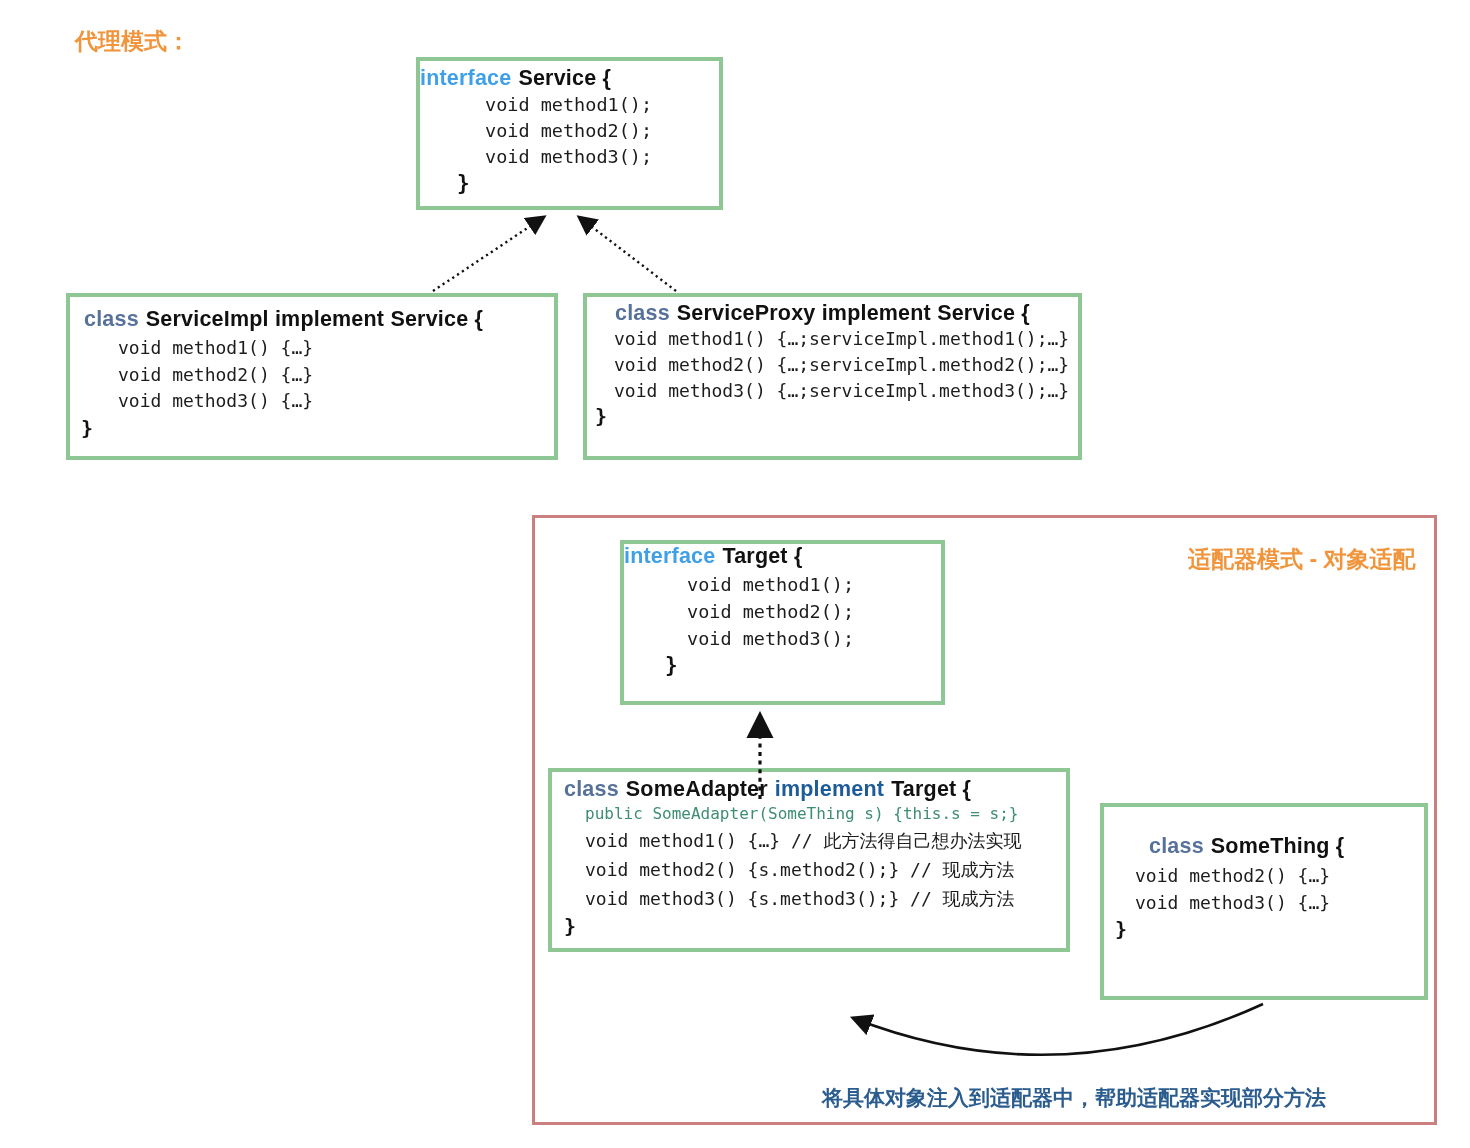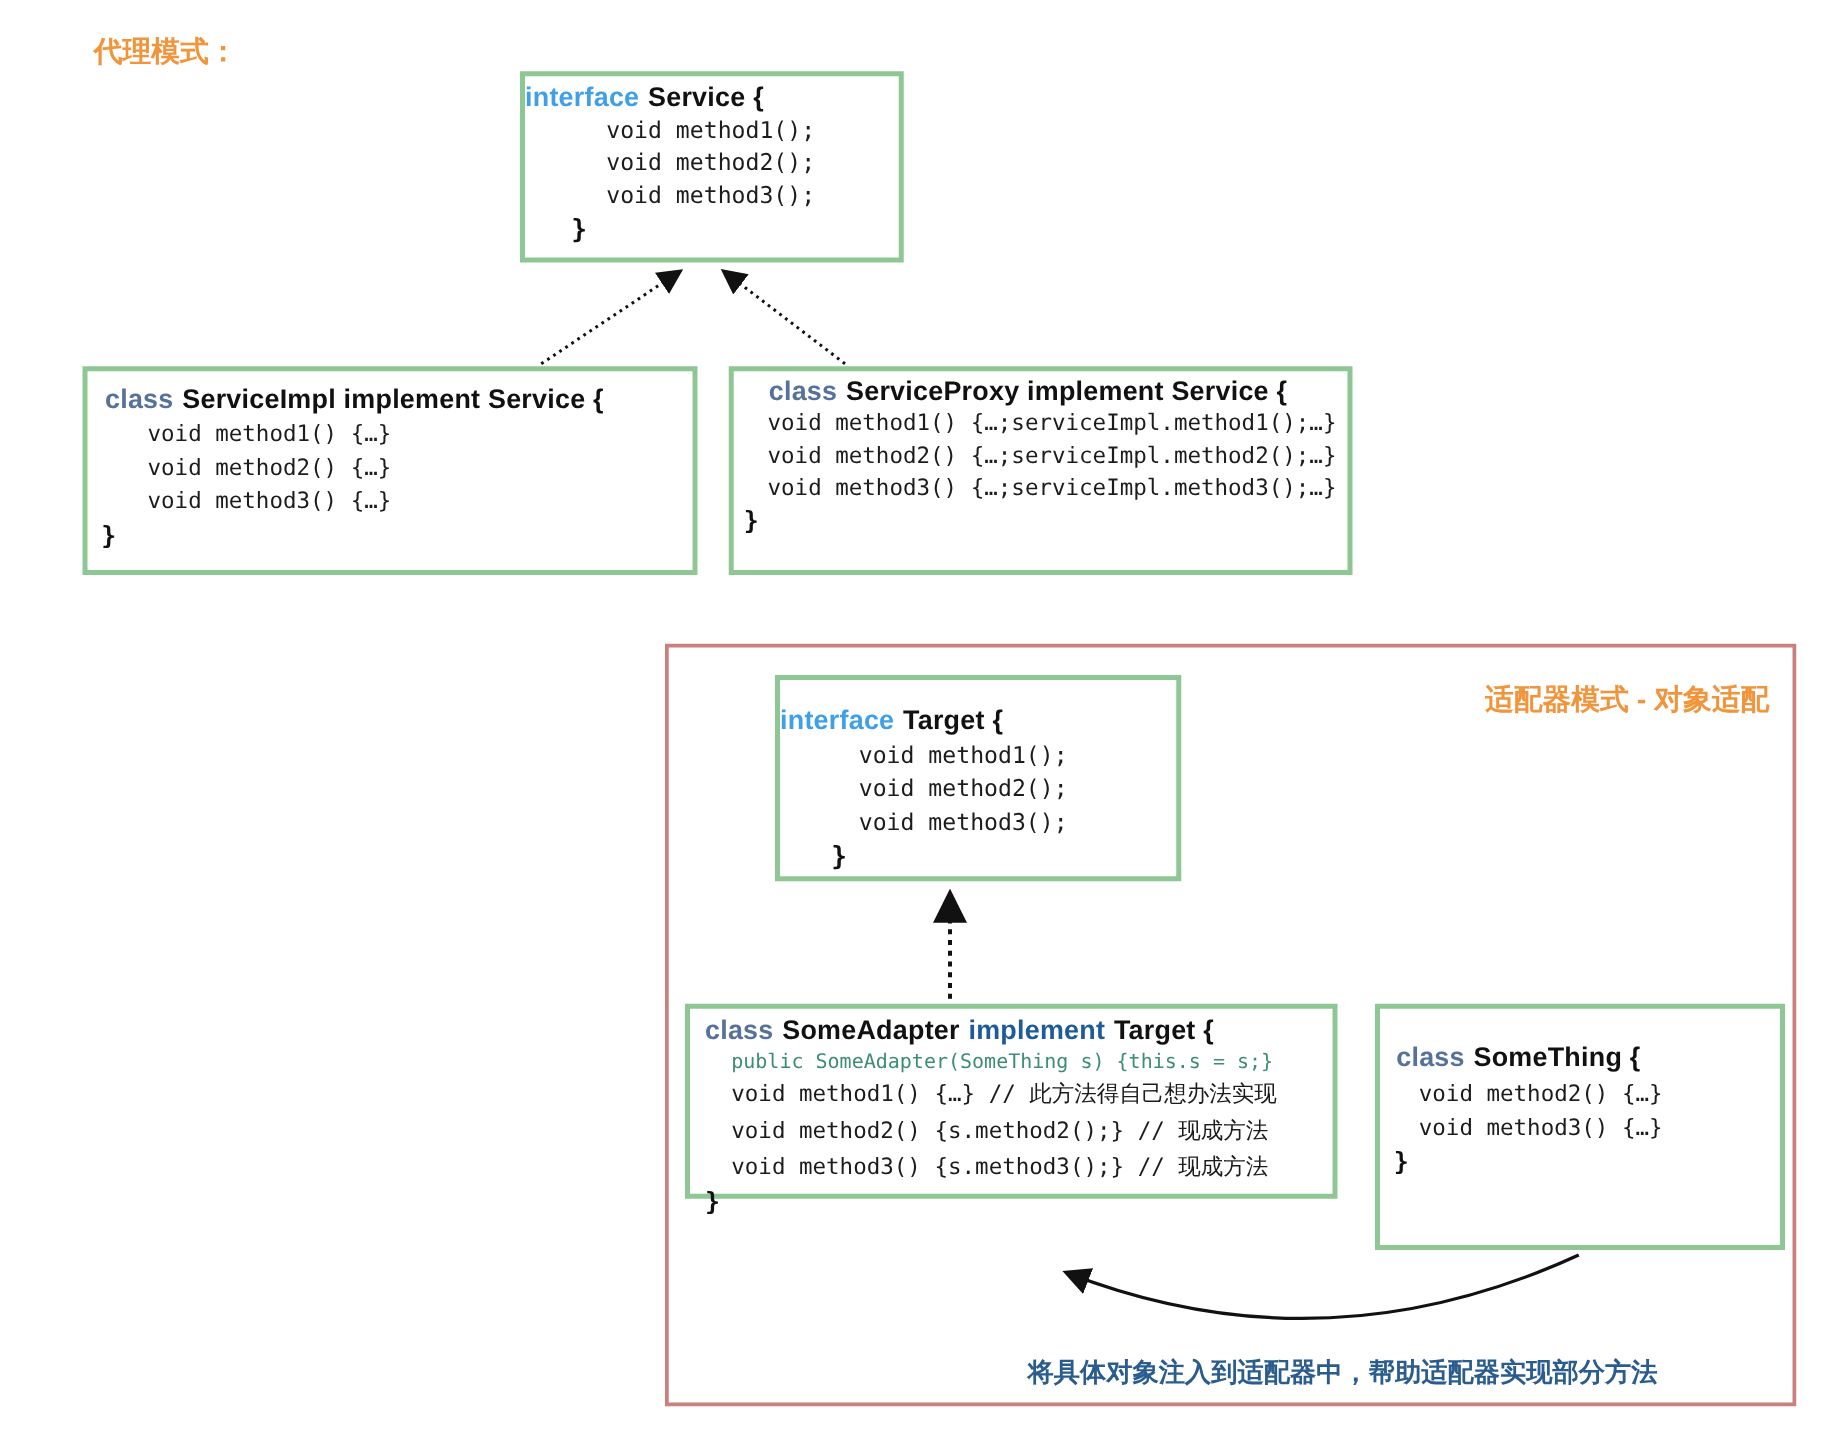--- a/index.html
+++ b/index.html
@@ -54,35 +54,35 @@
   #proxy-box .code-close { padding-left:8px; font-size:20px; line-height:25px; }
 
   
   #adapter-container {
     left:532px; top:515px; width:905px; height:610px;
     border:3px solid #C9807F; background:#ffffff;
   }
 
   
   #target-box { left:620px; top:540px; width:325px; height:165px; }
-  #target-box .box-header { margin-top:20px; }
+  #target-box .box-header { margin-top:0; }
   #target-box .code-lines { margin-top:2px; padding-left:63px; font-size:18.5px; line-height:27px; }
   #target-box .code-close { padding-left:41px; font-size:21px; line-height:27px; }
 
   
-  #adapter-box { left:548px; top:803px; width:522px; height:156px; }
+  #adapter-box { left:548px; top:768px; width:522px; height:184px; }
   #adapter-box .box-header { padding:5px 0 0 12px; }
   #adapter-box .code-field { padding-left:33px; font-size:16px; line-height:22px; margin-top:2px; }
   #adapter-box .code-ctor  { padding-left:33px; font-size:16px; line-height:24px; }
   #adapter-box .code-lines { padding-left:33px; font-size:18px; line-height:29px; }
   #adapter-box .code-close { padding-left:12px; font-size:20px; line-height:26px; }
 
   
   #something-box { left:1100px; top:803px; width:328px; height:197px; }
-  #something-box .box-header { padding:27px 0 0 13px; }
+  #something-box .box-header { padding:27px 0 0 13px;margin-left:32px; }
   #something-box .code-lines { margin-top:3px; padding-left:31px; font-size:18px; line-height:27px; }
   #something-box .code-close { padding-left:11px; font-size:20px; line-height:26px; }
 
   
   #proxy-title {
     left:75px; top:26px; font-size:23px; font-weight:bold; color:#F0953C;
   }
   #adapter-title {
     left:1188px; top:544px; font-size:23px; font-weight:bold; color:#F0953C;
     white-space:nowrap;

